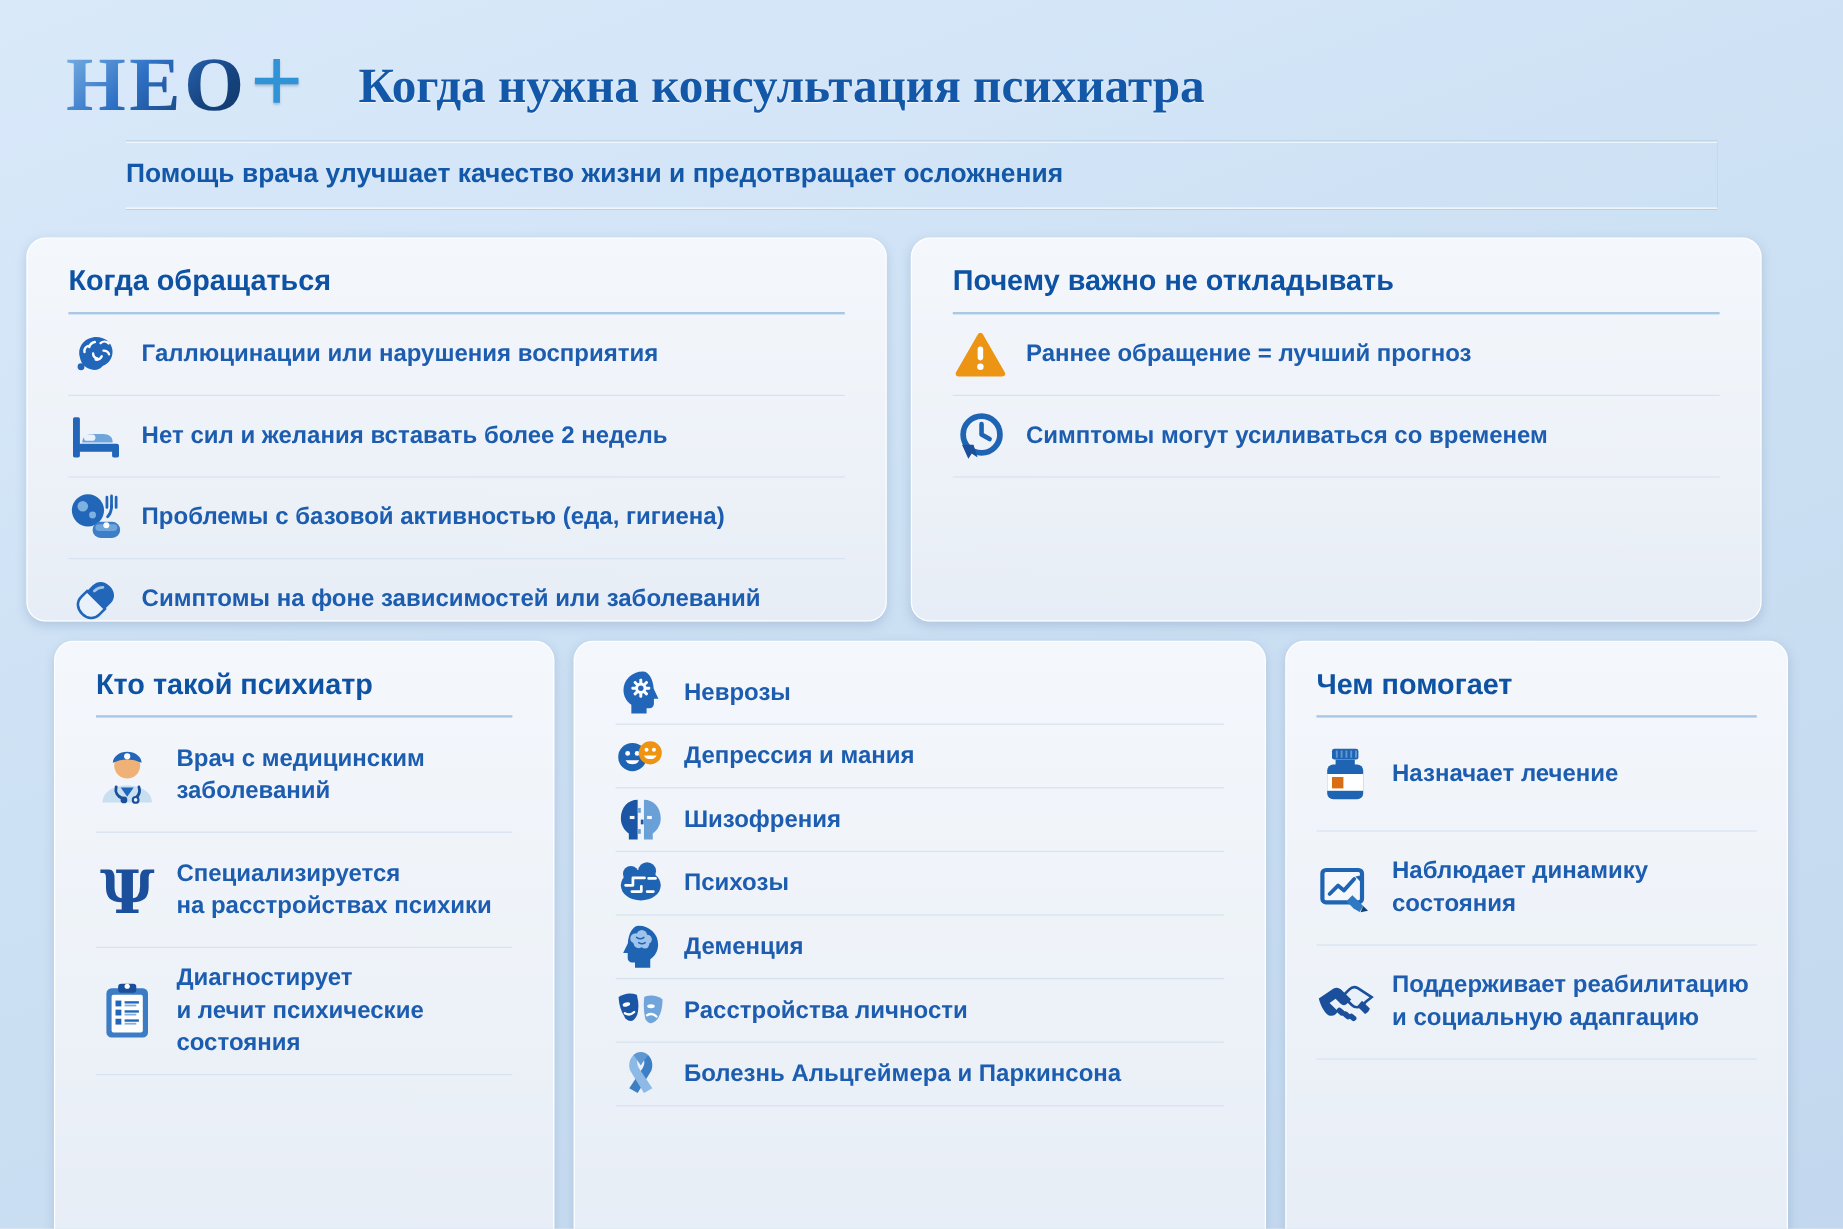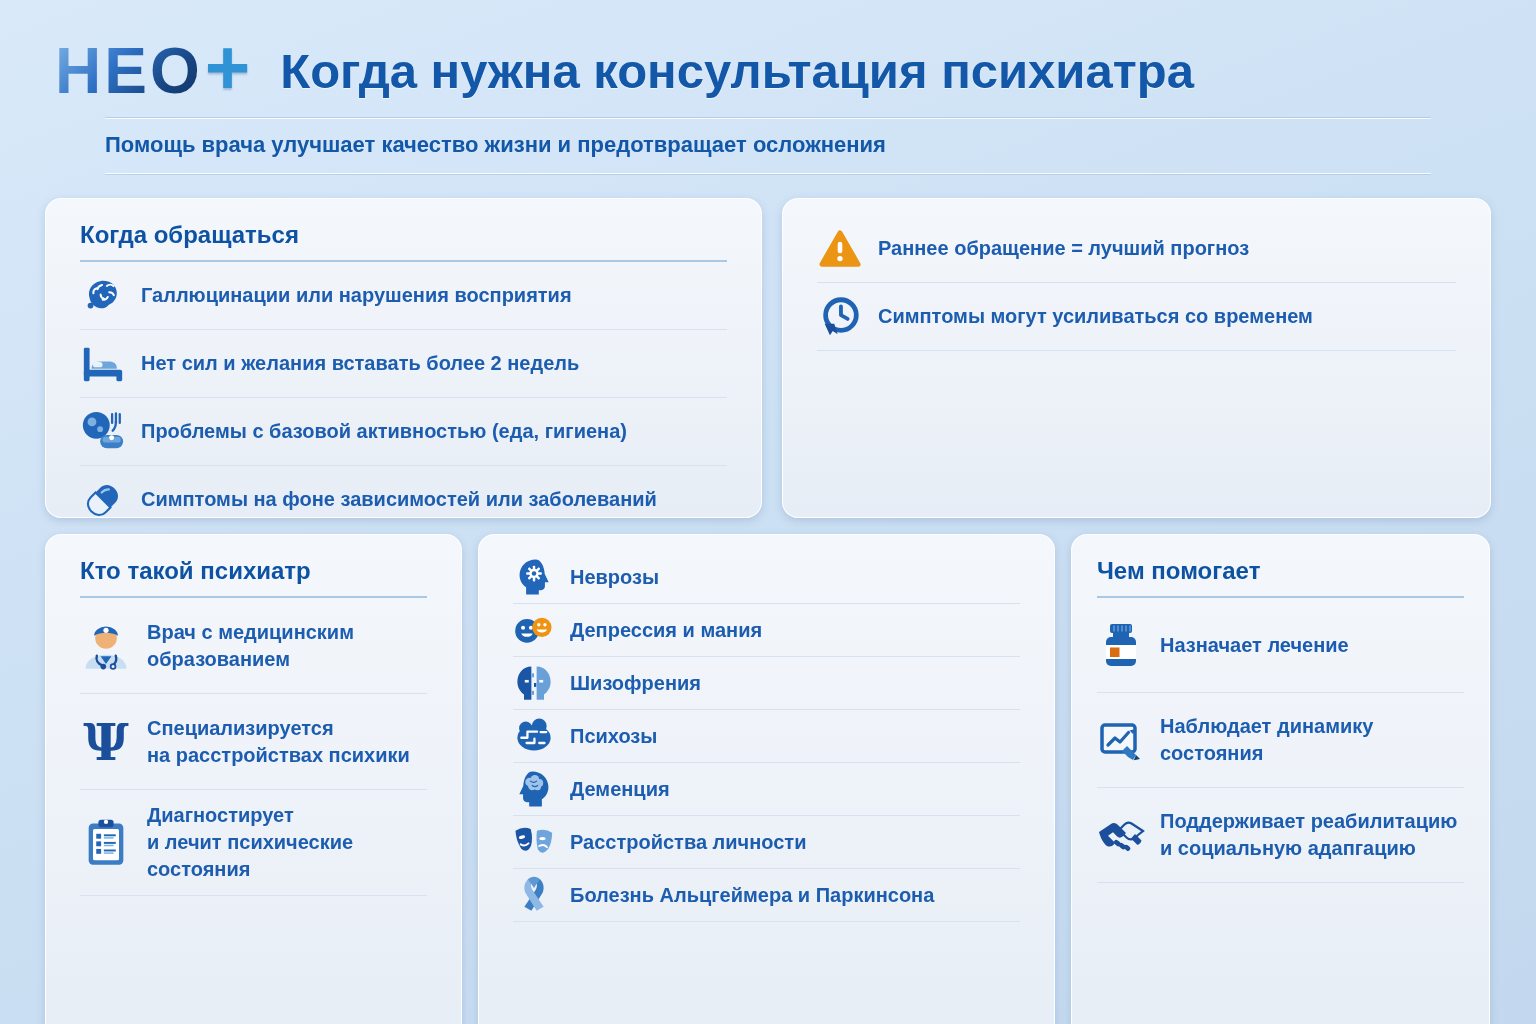--- a/index.html
+++ b/index.html
@@ -6,58 +6,58 @@
   html,body { width:1536px; height:1024px; }
   body {
     font-family: "Liberation Sans", "DejaVu Sans", sans-serif;
     background: linear-gradient(160deg, #d9e9fa 0%, #cde1f4 45%, #c3d8ee 100%);
     overflow: hidden;
     color:#1c5db0;
   }
 
   
   .header {
-    display:flex; align-items:center; gap:30px;
-    padding:30px 45px 0 55px; height:112px;
+    display:flex; align-items:center; gap:46px;
+    padding:30px 45px 0 55px; height:112px;font-family:Liberation Serif, serif;
   }
   .logo { display:flex; align-items:center; line-height:1; user-select:none; }
   .logo-neo {
     font-size:64px; font-weight:900; letter-spacing:3px; color:#2a67b8;
     text-shadow:1px 2px 2px rgba(20,60,110,.35);
   }
   @supports (-webkit-background-clip: text) {
     .logo-neo {
       background:linear-gradient(135deg,#7db3e4 0%,#2f71c5 40%,#16437f 75%,#0f3463 100%);
       -webkit-background-clip:text; background-clip:text;
       color:transparent; -webkit-text-fill-color:transparent;
       text-shadow:none;
     }
   }
   .logo-plus {
     font-size:78px; font-weight:900; color:#2f93d6; margin-left:2px;
     text-shadow:0 2px 2px rgba(20,60,110,.25); transform:translateY(-4px);
   }
   .page-title {
-    font-size:49px; font-weight:800; color:#1257a8;
+    font-size:41px; font-weight:800; color:#1257a8;
     text-shadow:0 1px 1px rgba(255,255,255,.7);
   }
 
   
   .subtitle-band {
     margin:6px 105px 0;
     padding:13px 0 15px;
     border-top:1px solid rgba(255,255,255,.85);
     border-bottom:1px solid rgba(255,255,255,.85);
     box-shadow:0 -1px 0 rgba(140,170,205,.4), 0 1px 0 rgba(140,170,205,.35);
     text-align:left;
     font-size:22px; font-weight:700; color:#1257a8;
   }
 
   
-  .row1 { display:grid; grid-template-columns:717px 709px; column-gap:20px; padding:24px 45px 0; }
+  .row1 { display:grid; grid-template-columns:717px 709px; column-gap:20px; padding:24px 22px 0; }
   .row2 { display:grid; grid-template-columns:417px 577px 419px; column-gap:16px; padding:16px 45px 0; }
   .card {
     background:linear-gradient(180deg,#f4f7fc 0%, #edf2f8 60%, #e7edf6 100%);
     border:1px solid rgba(255,255,255,.95);
     border-radius:16px;
     box-shadow:0 3px 9px rgba(105,135,175,.3);
     padding:16px 34px 0;
     overflow:hidden;
   }
   .row1 .card { height:320px; }
@@ -150,20 +150,21 @@
               <path d="M28.5 17.5c3 0 5.7 1 7.6 3" stroke="#9cc4ea" stroke-width="2.4" stroke-linecap="round" fill="none"></path>
             </g>
           </svg>
         </span>
         <p class="txt">Симптомы на фоне зависимостей или заболеваний</p>
       </li>
     </ul>
   </section>
 
   <section class="card c2">
+    <h2>Почему важно не откладывать</h2>
     <ul>
       <li class="item">
         <span class="ic">
           <svg viewBox="0 0 48 48" aria-hidden="true">
             <path d="M24 7 43 40 H5 Z" fill="#ec9413" stroke="#ec9413" stroke-width="5" stroke-linejoin="round"></path>
             <rect x="21.6" y="16.5" width="4.8" height="12" rx="2.4" fill="#fff"></rect>
             <circle cx="24" cy="34" r="2.8" fill="#fff"></circle>
           </svg>
         </span>
         <p class="txt">Раннее обращение = лучший прогноз</p>
@@ -195,21 +196,21 @@
             <circle cx="24" cy="16.5" r="10" fill="#f0b177"></circle>
             <path d="M13 14.5a11 8.5 0 0 1 22 0c-7-3.5-15-3.5-22 0z" fill="#2166b8"></path>
             <circle cx="24" cy="9.5" r="2.4" fill="#fff"></circle>
             <path d="M15.5 33c-1 4 1 7.5 5 8.8" stroke="#1b4f9b" stroke-width="2.2" fill="none" stroke-linecap="round"></path>
             <circle cx="21.5" cy="43" r="2.6" fill="#1b4f9b"></circle>
             <path d="M33 33c1 3 .2 6-1.8 8" stroke="#1b4f9b" stroke-width="2.2" fill="none" stroke-linecap="round"></path>
             <circle cx="30.5" cy="43" r="2.2" fill="#eaf2fb" stroke="#1b4f9b" stroke-width="1.6"></circle>
           </svg>
         </span>
         <p class="txt">Врач с медицинским
-образованием</p>
+заболеваний</p>
       </li>
       <li class="item">
         <span class="ic">
           <svg viewBox="0 0 48 48" aria-hidden="true">
             <text x="24" y="41" text-anchor="middle" font-family="DejaVu Serif, serif" font-size="46" font-weight="700" fill="#1b4f9b">Ψ</text>
           </svg>
         </span>
         <p class="txt">Специализируется
 на расстройствах психики</p>
       </li>

